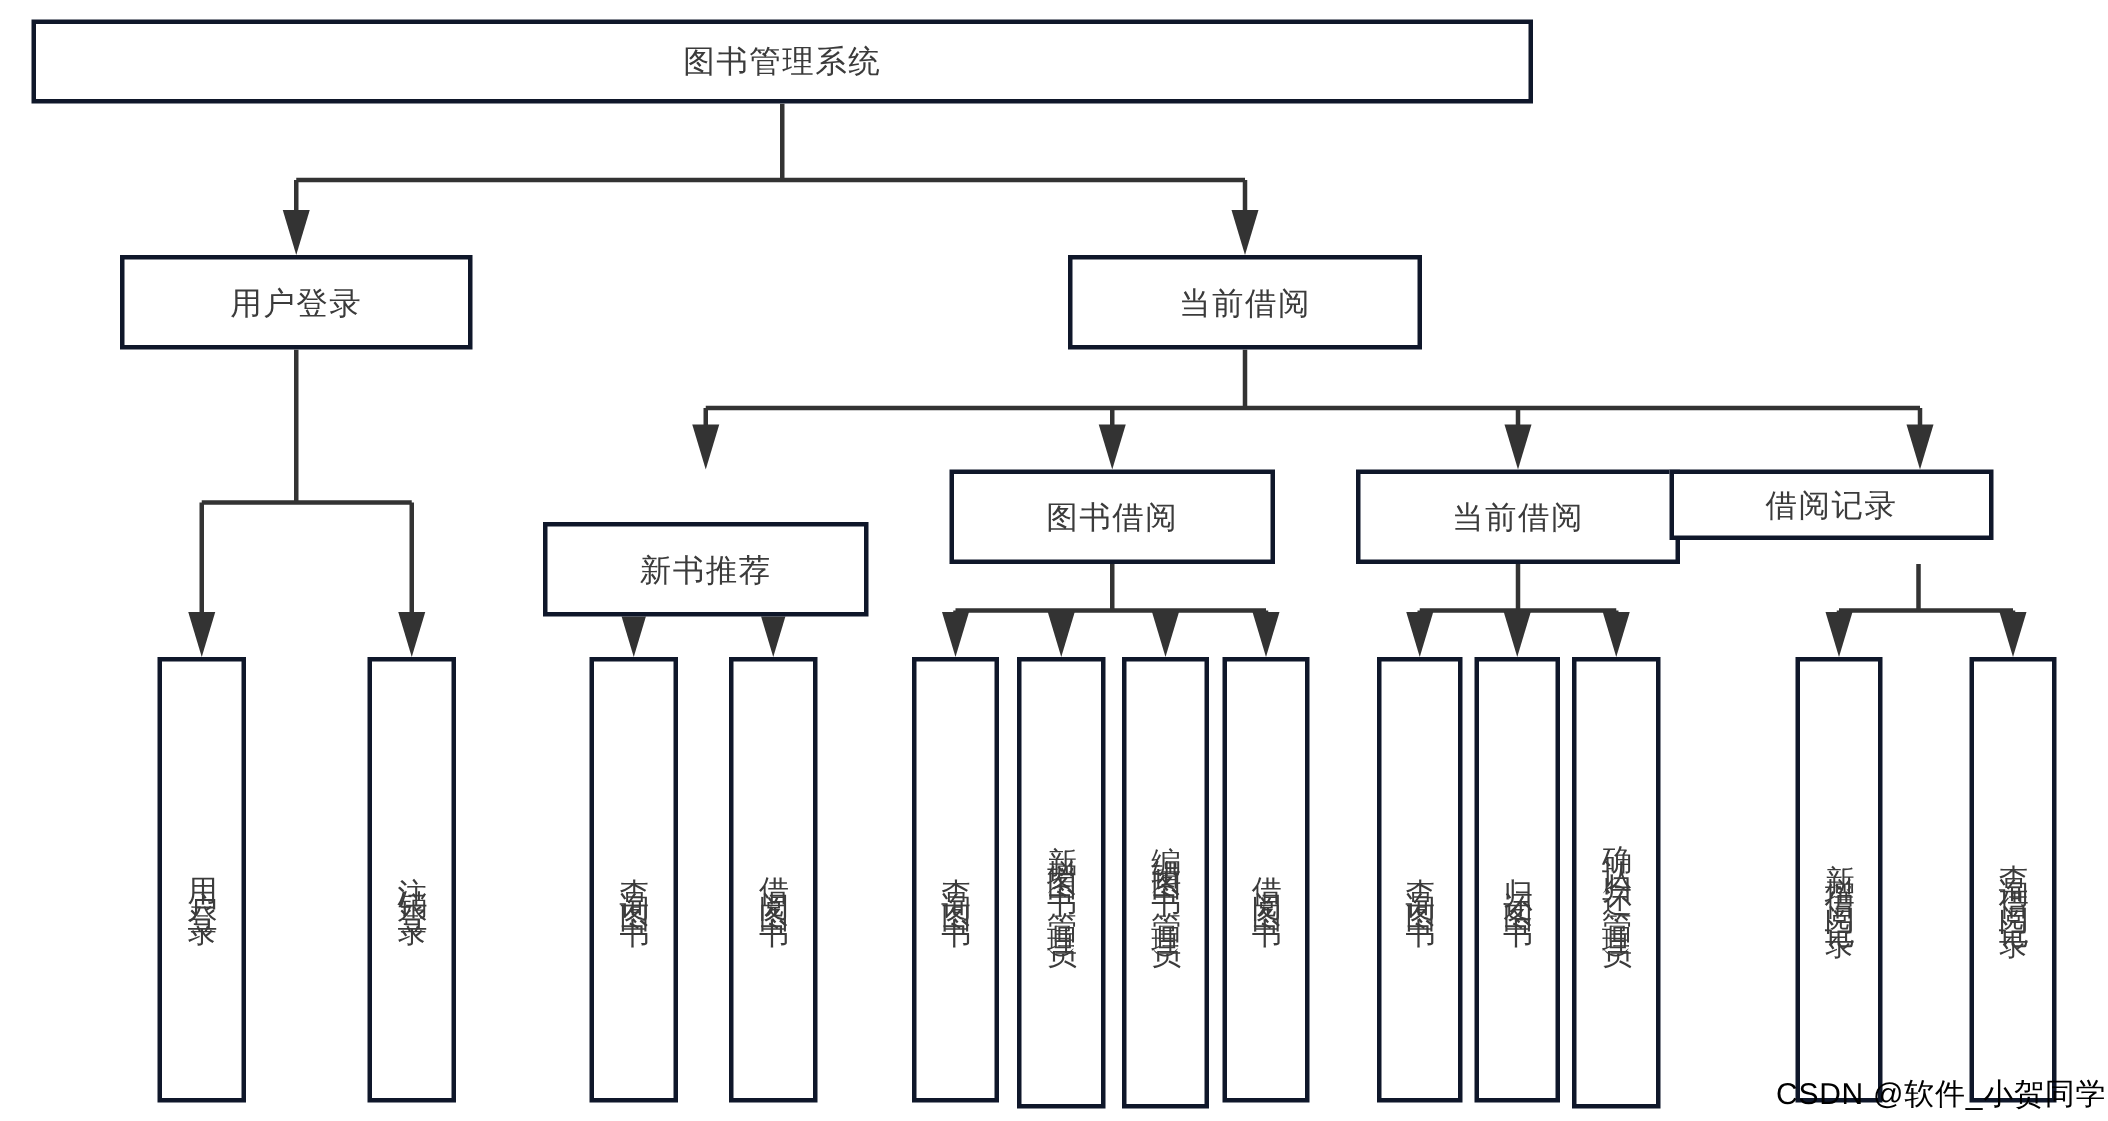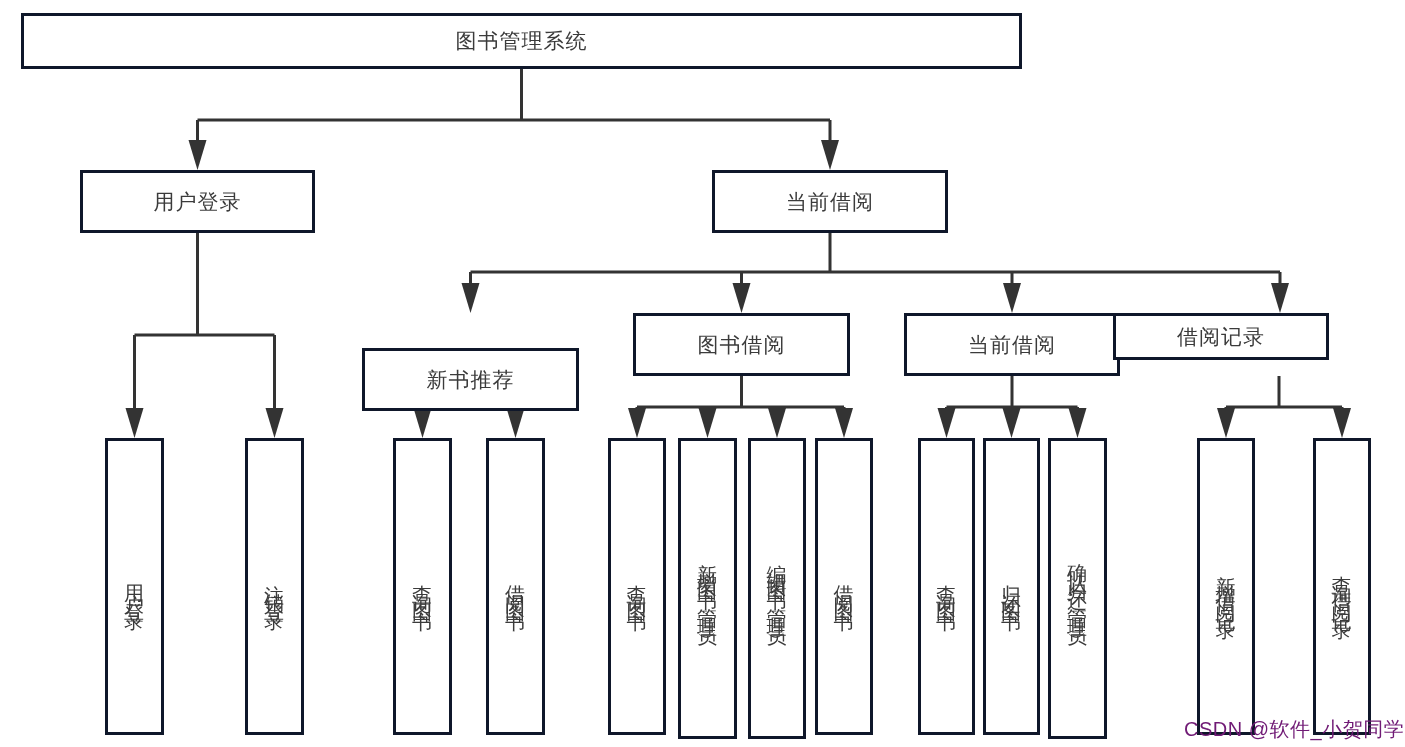--- a/index.html
+++ b/index.html
@@ -44,21 +44,21 @@
     font-size: 20px;
     letter-spacing: 9px;
     line-height: 1;
     color: #3b3b3b;
   }
   .watermark {
     position: absolute;
     left: 1184px;
     top: 716px;
     font-size: 20px;
-    color: #701a75;
+    color: #000000;
     letter-spacing: 0.5px;
     z-index: 5;
     white-space: nowrap;
   }
 </style>
 </head>
 <body>
 
 <div class="canvas">
 

